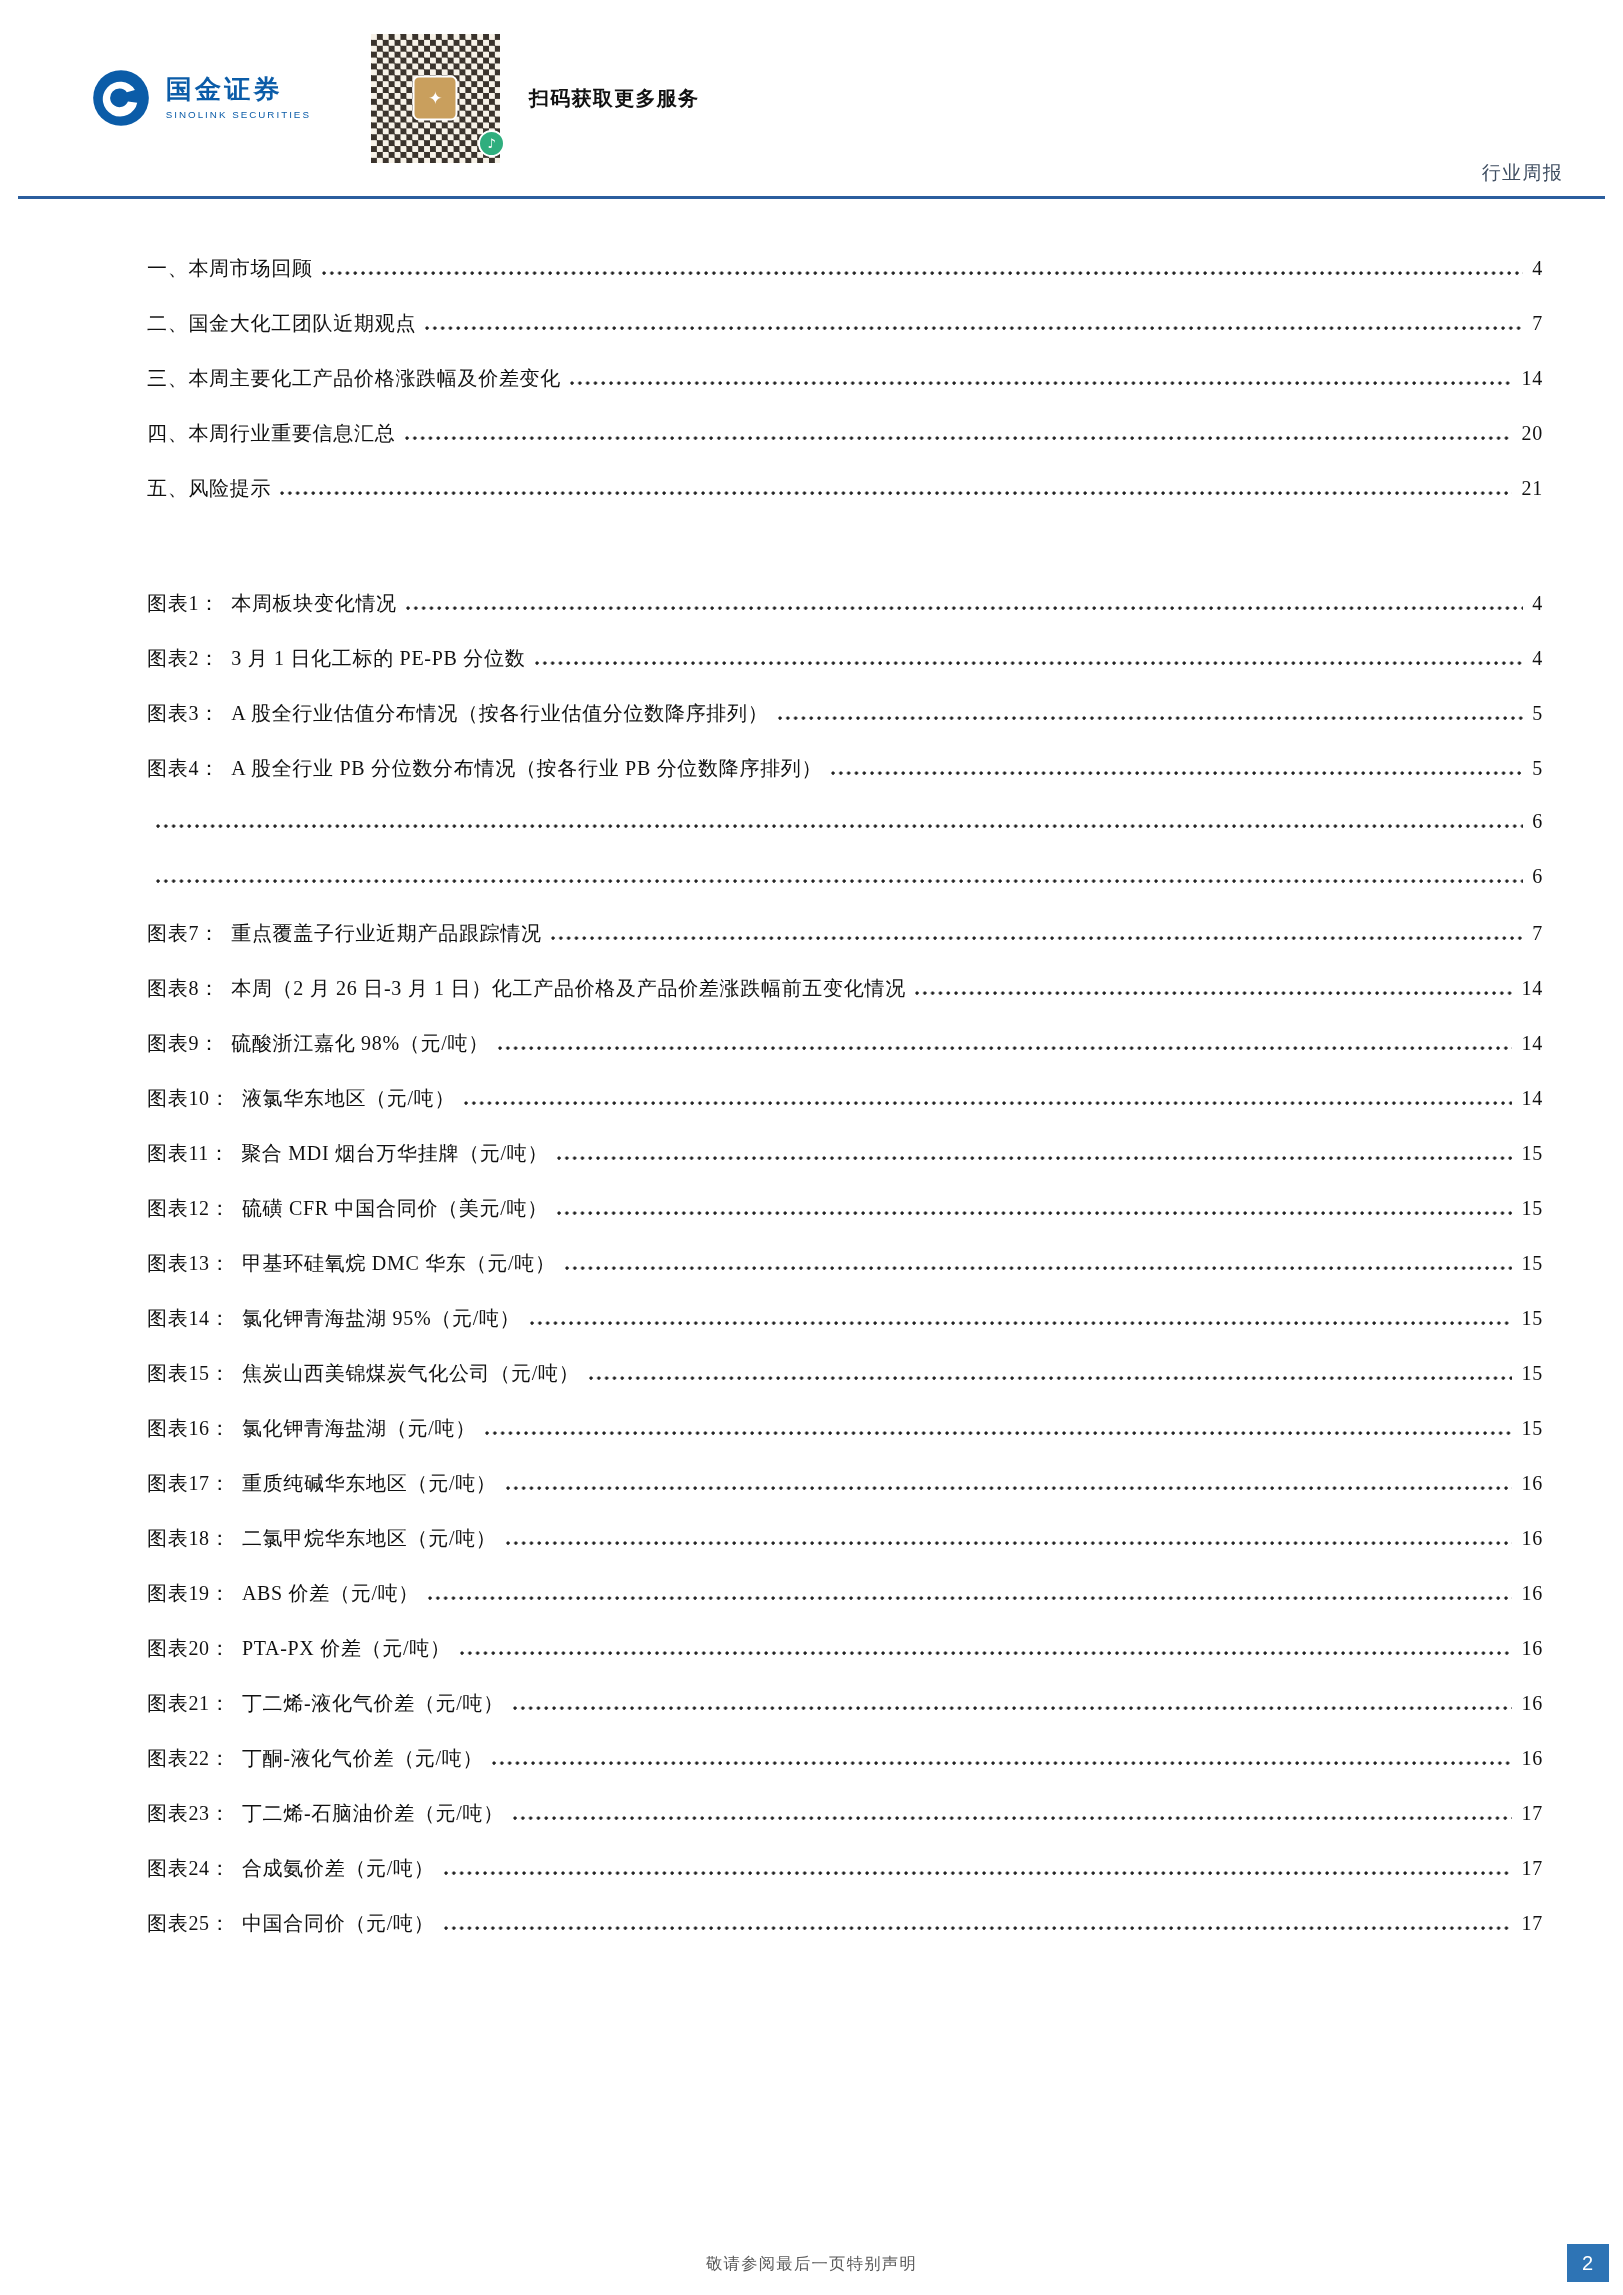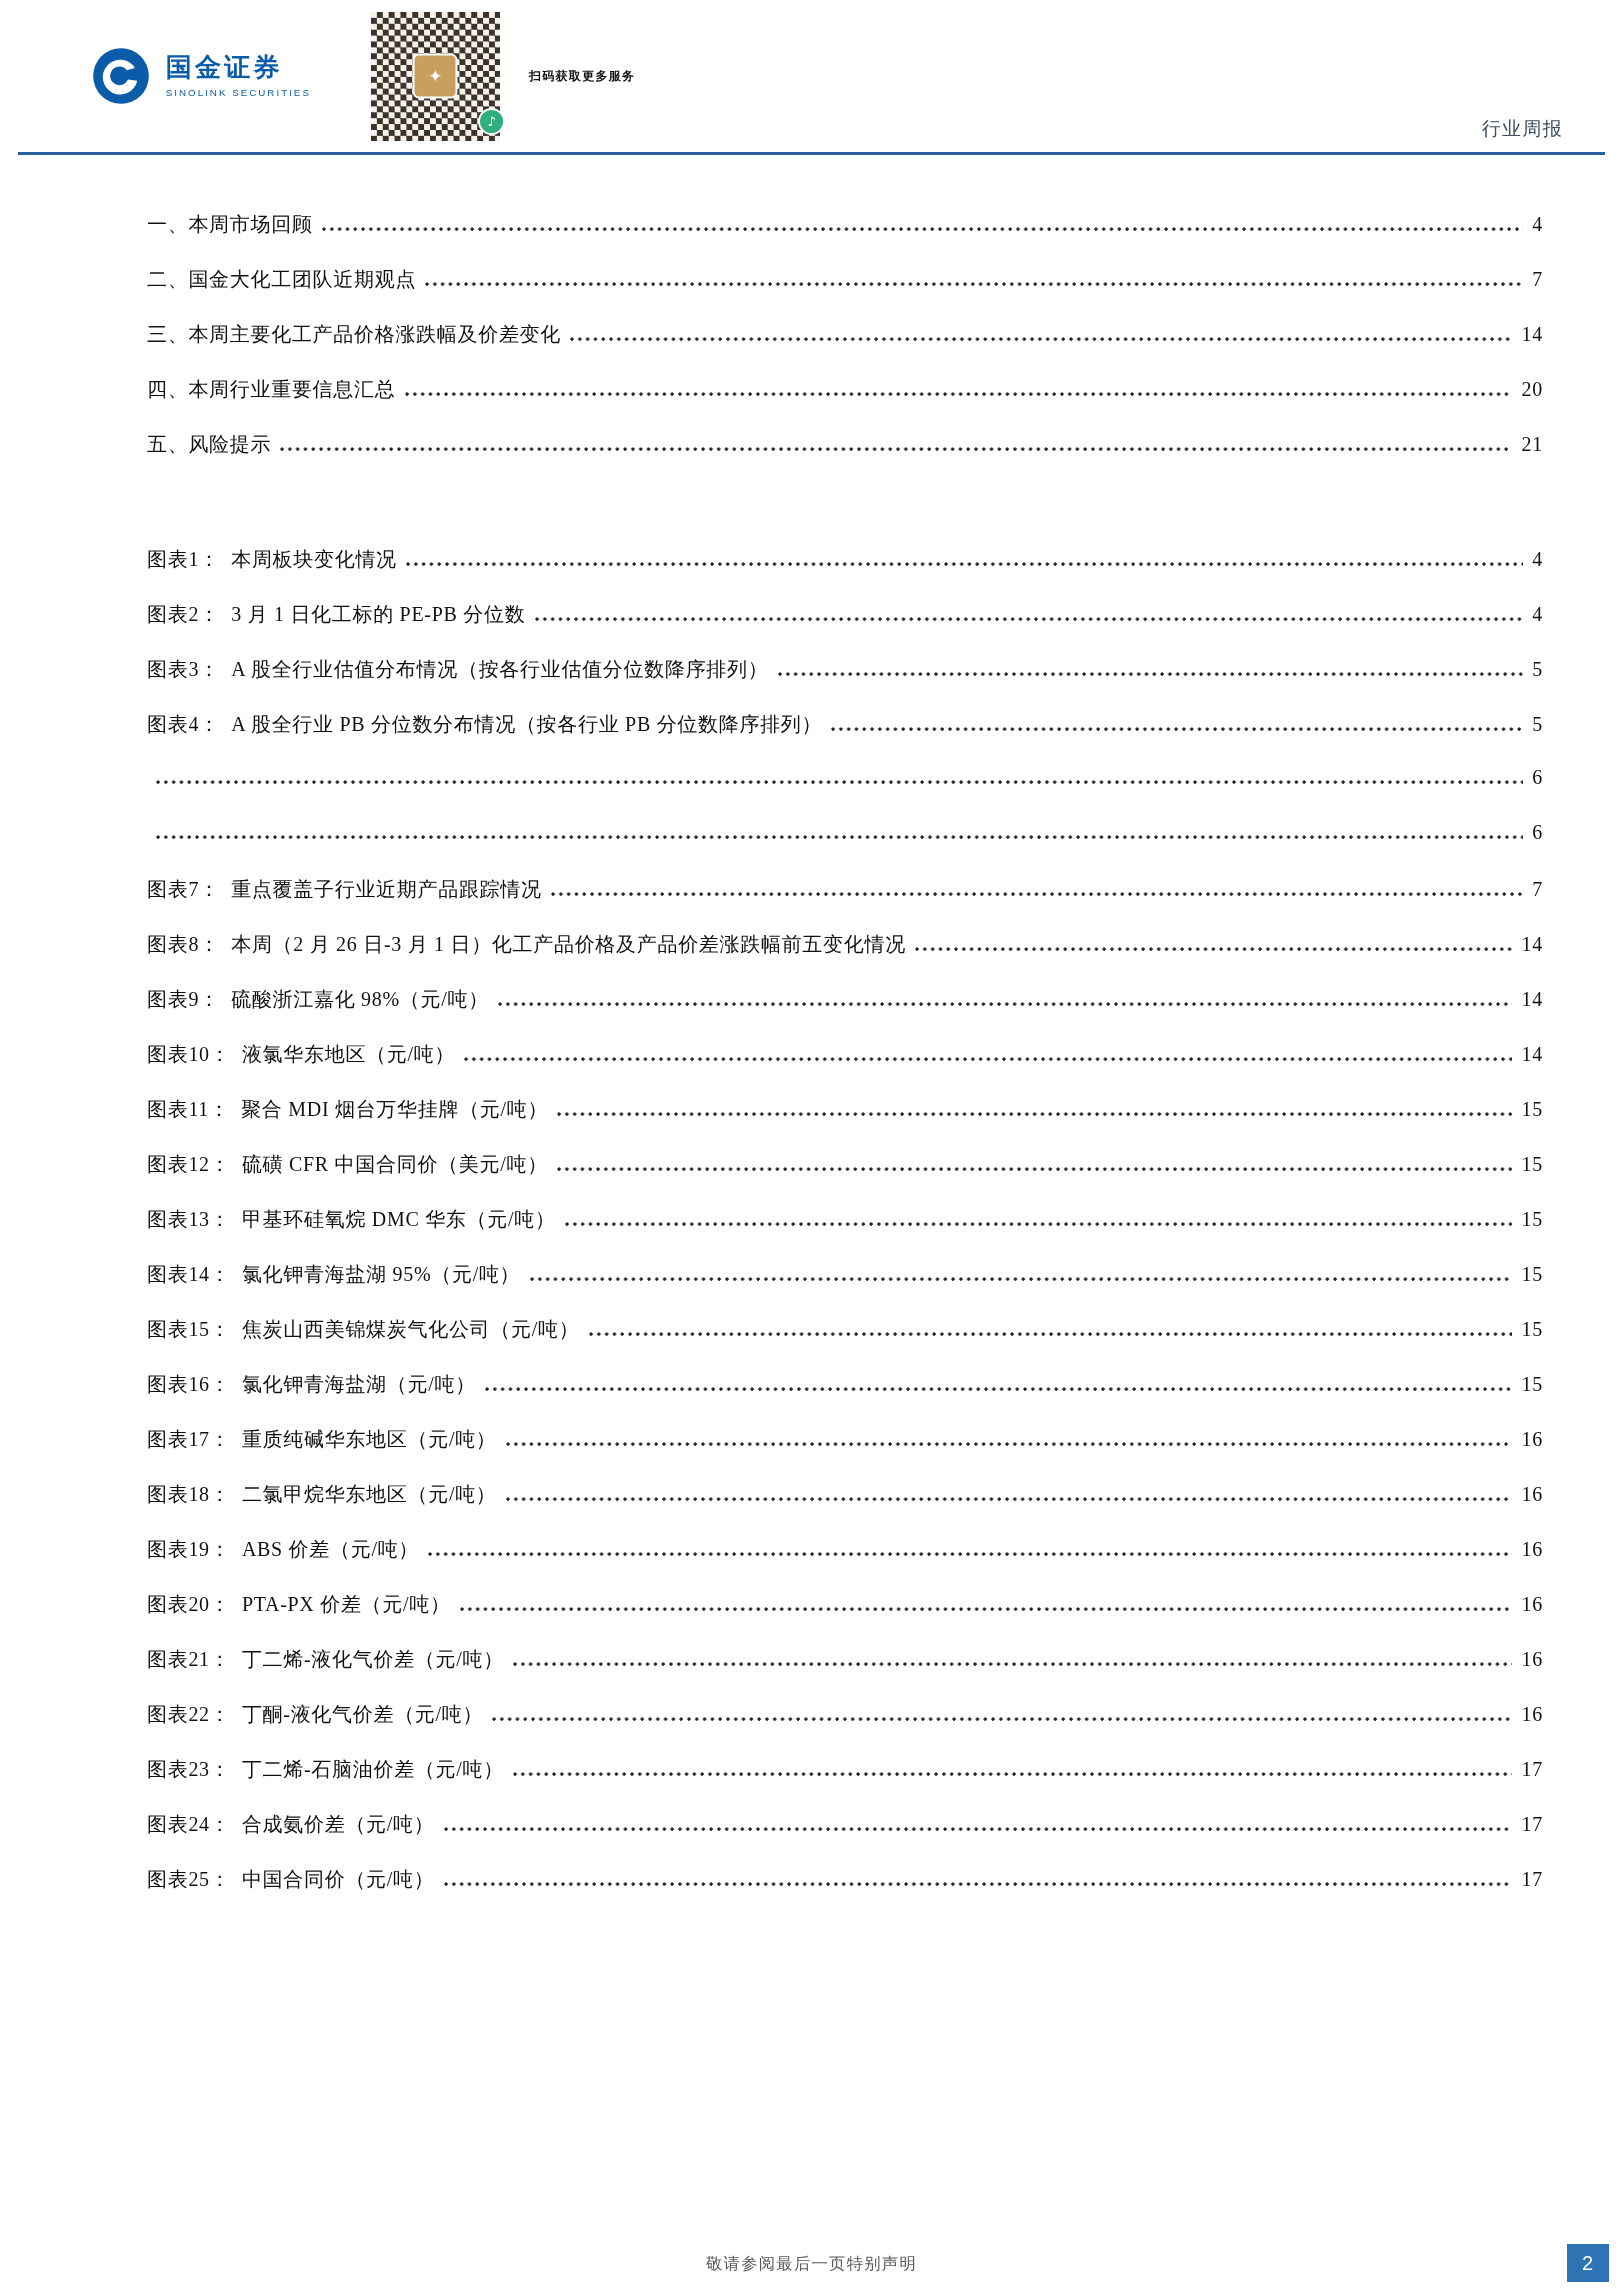--- a/index.html
+++ b/index.html
@@ -1,41 +1,41 @@
 <!DOCTYPE html>
 <html style="font-size:10.5px"><head>
 <meta charset="utf-8">
 <style>
   html,body{margin:0;padding:0;background:#ffffff;}
   .page{position:relative;width:1623px;height:2295px;background:#fff;overflow:hidden;
         font-family:"Liberation Serif","DejaVu Serif",serif;color:#111;}
 
   
-  .hdr{display:flex;align-items:center;height:152px;padding:0 60px 0 92px;box-sizing:border-box;}
+  .hdr{display:flex;align-items:center;height:196px;padding:0 60px 0 92px;box-sizing:border-box;}
   .brand{display:flex;align-items:center;gap:15.7px;}
   .logo-mark{width:58px;height:58px;flex:0 0 auto;}
   .brand-text{display:flex;flex-direction:column;}
   .brand-cn{font-family:"Liberation Sans","DejaVu Sans",sans-serif;font-size:26px;font-weight:bold;
             color:#0b5ca8;letter-spacing:3.3px;line-height:1;}
   .brand-en{font-family:"Liberation Sans","DejaVu Sans",sans-serif;font-size:9.8px;color:#0b5ca8;
             letter-spacing:2px;margin-top:6.5px;}
   .qr-wrap{display:flex;align-items:center;margin-left:60px;gap:29px;}
   .qr{position:relative;width:129px;height:129px;flex:0 0 auto;background-color:#f7f2e8;
       background-image:
         linear-gradient(45deg,#3a332c 26%,transparent 26%,transparent 74%,#3a332c 74%),
         linear-gradient(45deg,#3a332c 26%,transparent 26%,transparent 74%,#3a332c 74%);
       background-size:11.8px 11.8px;background-position:0 0,5.9px 5.9px;}
   .qr-center{position:absolute;left:50%;top:50%;transform:translate(-50%,-50%);
              width:41px;height:41px;background:#c99f5d;border:2.6px solid #fff;border-radius:6.5px;
              display:flex;align-items:center;justify-content:center;color:#fff;font-size:17px;}
   .qr-badge{position:absolute;right:-5.2px;bottom:5.2px;width:23.5px;height:23.5px;border-radius:50%;
             background:#2fae7e;border:2px solid #fff;color:#fff;font-size:13px;
             display:flex;align-items:center;justify-content:center;
             font-family:"DejaVu Sans",sans-serif;}
-  .qr-caption{font-family:"Liberation Sans","DejaVu Sans",sans-serif;font-size:12px;font-weight:bold;
+  .qr-caption{font-family:"Liberation Sans","DejaVu Sans",sans-serif;font-size:20px;font-weight:bold;
               color:#111;letter-spacing:1.3px;white-space:nowrap;}
   .report-type{margin-left:auto;align-self:flex-end;margin-bottom:10.5px;font-size:19px;color:#3e4d61;
                letter-spacing:1.3px;}
   .rule{height:3.3px;background:#2b5e9e;margin:0 18.3px;}
 
   
   main{padding:0 80px 0 147px;}
   h1.sec{font-size:31px;font-weight:bold;color:#15416f;text-align:center;
          letter-spacing:9.2px;text-indent:9.2px;margin:0;line-height:1.2;}
   .sec1{margin-top:112px;}

